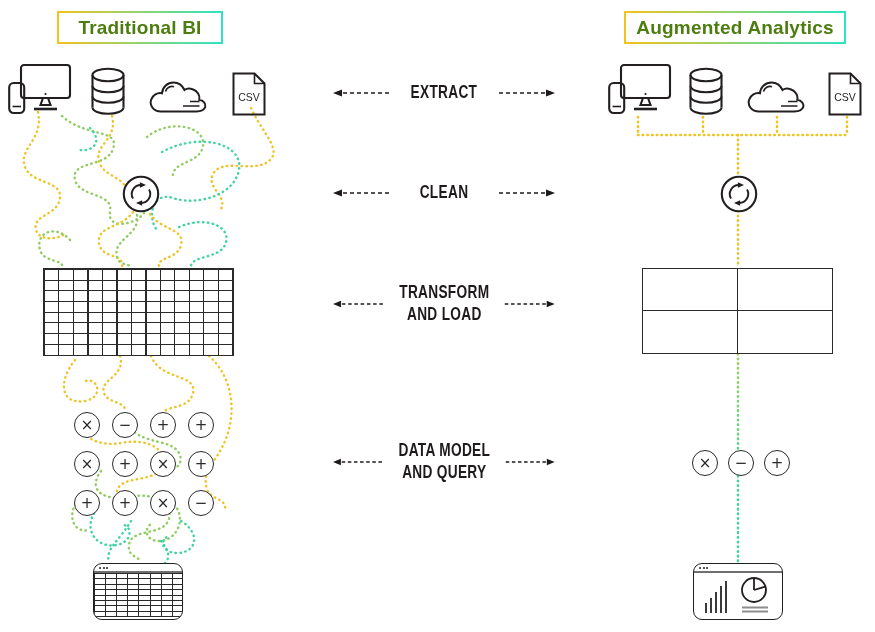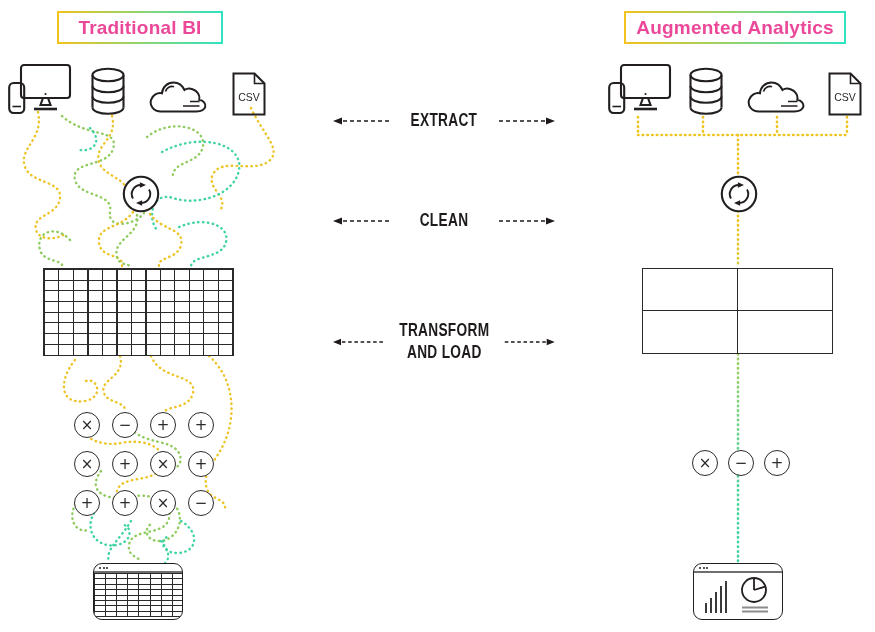--- a/index.html
+++ b/index.html
@@ -8,30 +8,30 @@
     font-family:"Liberation Sans", sans-serif; overflow:hidden;
   }
   svg { display:block; }
   .abs { position:absolute; }
 
   
   .header-box {
     position:absolute; top:11px; height:29px;
     border:2px solid; border-image:linear-gradient(90deg,#F2C31B,#2EE3C3) 1;
     display:flex; align-items:center; justify-content:center;
-    font-size:19px; font-weight:700; color:#ec4899; background:#fff;
+    font-size:19px; font-weight:700; color:#4d7c0f; background:#fff;
     letter-spacing:.2px;
   }
   .hb-left  { left:57px;  width:162px; }
   .hb-right { left:624px; width:218px; }
 
   
   .stage-row {
     position:absolute; left:333px; width:222px;
-    display:flex; align-items:center; justify-content:space-between;margin-top:28px;
+    display:flex; align-items:center; justify-content:space-between;
   }
   .stage-label {
     font-weight:700; font-size:18px; letter-spacing:.4px; color:#1E1A1B;
     text-align:center; line-height:1.22; white-space:nowrap;
     transform:scaleX(.76);
   }
   .stage-label span { display:block; }
   .stage-label span:empty { display:none; }
 
   
@@ -303,30 +303,44 @@
     <div class="stage-label">
       <span>CLEAN</span>
 
     </div>
     <svg width="58" height="12" viewBox="0 0 58 12">
       <line x1="2" y1="6" x2="50" y2="6" stroke="#1E1A1B" stroke-width="1.7" stroke-dasharray="4 3"></line>
       <polygon points="58,6 49,2.4 49,9.6" fill="#1E1A1B"></polygon>
     </svg>
   </div>
 
-  <div class="stage-row" style="top:292px">
+  <div class="stage-row" style="top:282px">
     <svg width="58" height="12" viewBox="0 0 58 12">
       <line x1="56" y1="6" x2="8" y2="6" stroke="#1E1A1B" stroke-width="1.7" stroke-dasharray="4 3"></line>
       <polygon points="0,6 9,2.4 9,9.6" fill="#1E1A1B"></polygon>
     </svg>
     <div class="stage-label">
       <span>TRANSFORM</span>
       <span>AND LOAD</span>
     </div>
     <svg width="58" height="12" viewBox="0 0 58 12">
       <line x1="2" y1="6" x2="50" y2="6" stroke="#1E1A1B" stroke-width="1.7" stroke-dasharray="4 3"></line>
       <polygon points="58,6 49,2.4 49,9.6" fill="#1E1A1B"></polygon>
     </svg>
   </div>
 
+  <div class="stage-row" style="top:440px">
+    <svg width="58" height="12" viewBox="0 0 58 12">
+      <line x1="56" y1="6" x2="8" y2="6" stroke="#1E1A1B" stroke-width="1.7" stroke-dasharray="4 3"></line>
+      <polygon points="0,6 9,2.4 9,9.6" fill="#1E1A1B"></polygon>
+    </svg>
+    <div class="stage-label">
+      <span>DATA MODEL</span>
+      <span>AND QUERY</span>
+    </div>
+    <svg width="58" height="12" viewBox="0 0 58 12">
+      <line x1="2" y1="6" x2="50" y2="6" stroke="#1E1A1B" stroke-width="1.7" stroke-dasharray="4 3"></line>
+      <polygon points="58,6 49,2.4 49,9.6" fill="#1E1A1B"></polygon>
+    </svg>
+  </div>
 
 
 </div>
 
 </body></html>

